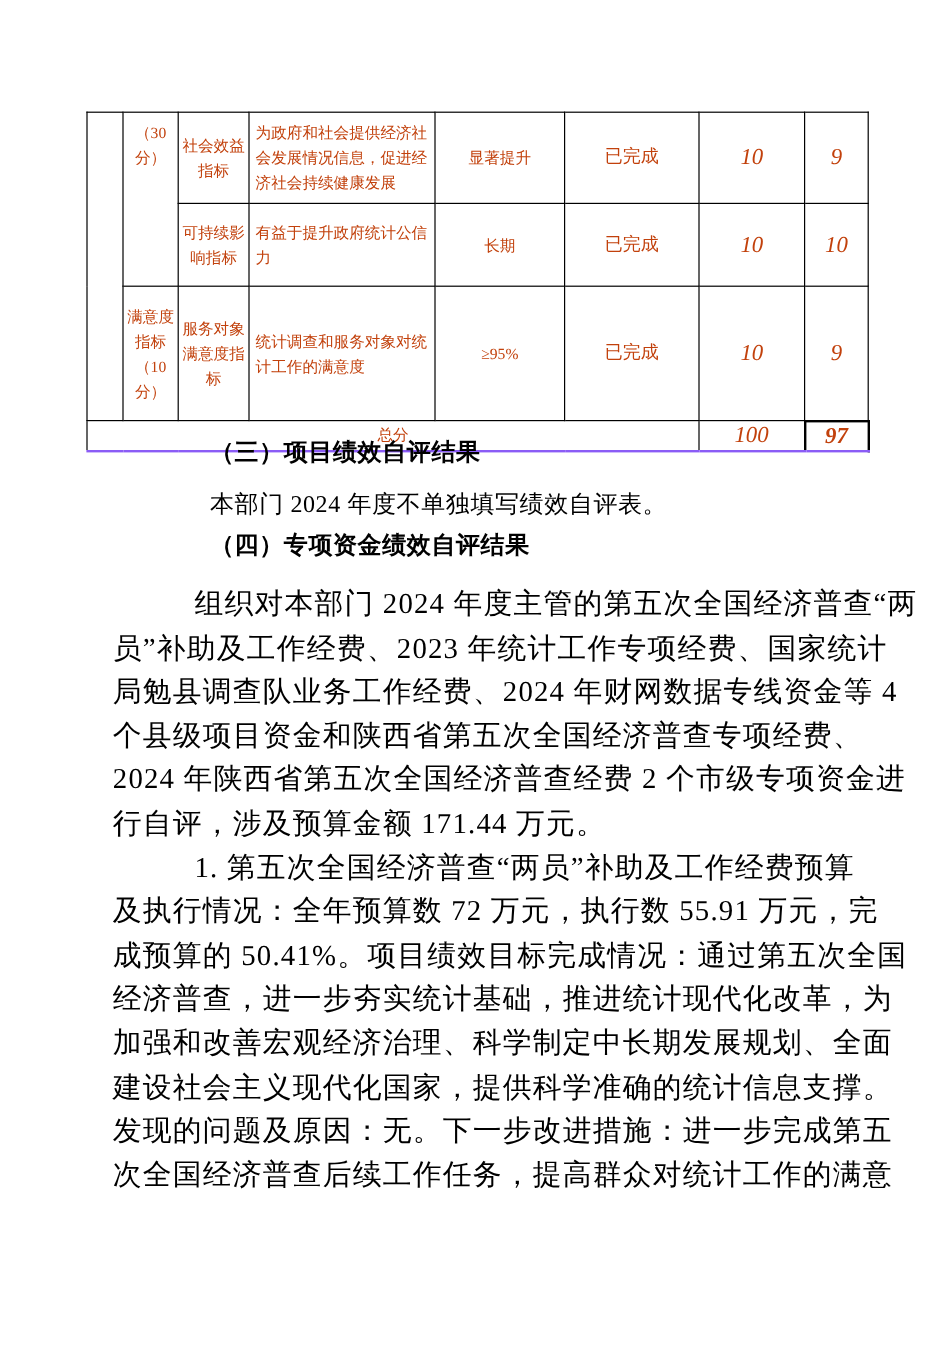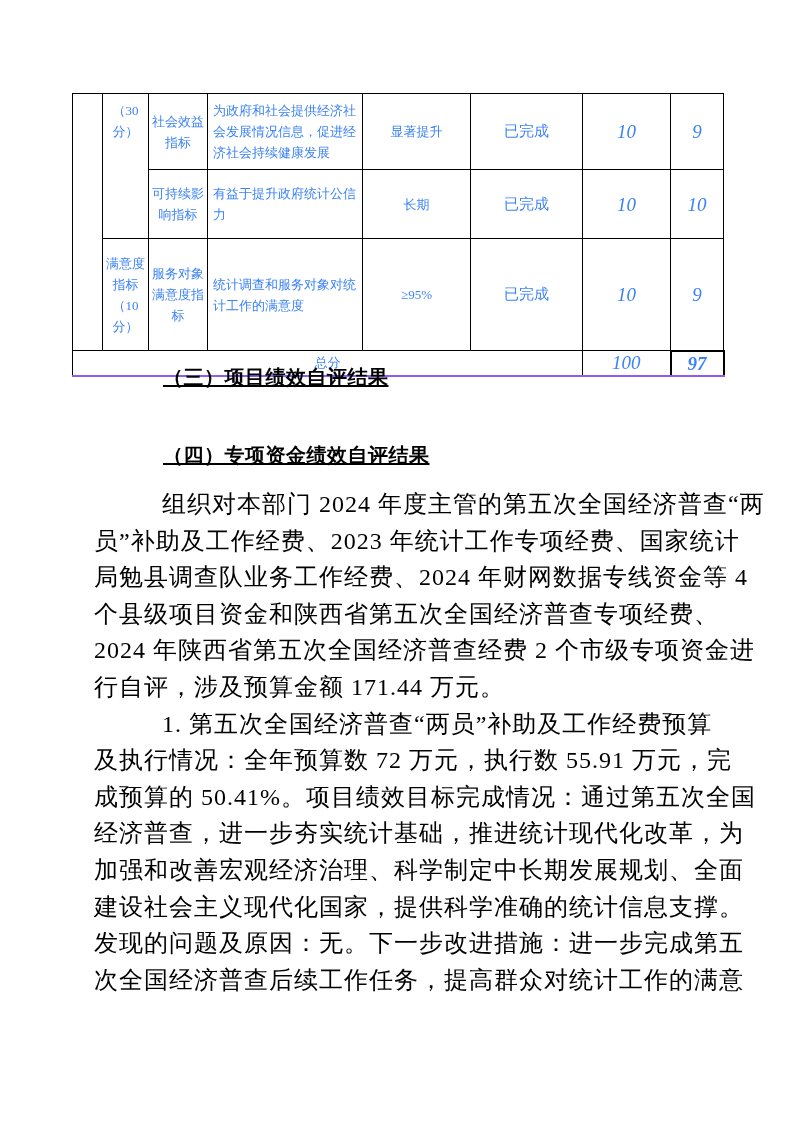--- a/index.html
+++ b/index.html
@@ -16,21 +16,21 @@
   
   .perf-table {
     position: absolute;
     left: 72px;
     top: 93px;
     width: 651px;
     border-collapse: collapse;
     table-layout: fixed;
     font-size: 13px;
     line-height: 21px;
-    color: #3b82f6;
+    color: #c2410c;
   }
   .perf-table td {
     border: 1px solid #000;
     text-align: center;
     vertical-align: middle;
     padding: 1px 2px;
     overflow: hidden;
   }
   .perf-table { border: 1px solid #000; border-bottom: 2px solid #000; }
   .perf-table tr.r1 td { height: 71px; }
@@ -44,27 +44,26 @@
     line-height: 21px;
   }
   .perf-table td.c-comp { font-size: 15px; }
   .perf-table td.c-num { font-size: 19px; font-style: italic; }
   .perf-table tr.r4 td { border-bottom: 2px solid #8b5cf6; }
   .perf-table td.c-final { font-weight: bold; border: 2px solid #000; margin-top: 34px; }
 
   
   .kai {
     position: absolute;
-    left: 163px;
+    left: 175px;
     height: 28px;
     line-height: 28px;
     font-size: 20px;
     letter-spacing: 0.5px;
     white-space: nowrap;
-    text-decoration: underline;
   }
   .kai.hd { font-weight: bold; }
 
   
   .bodytext {
     position: absolute;
     left: 94px;
     top: 486px;
     width: 609px;
     font-size: 24px;
@@ -126,20 +125,21 @@
       </tr>
       <tr class="r4">
         <td colspan="6">总分</td>
         <td class="c-num">100</td>
         <td class="c-num c-final">97</td>
       </tr>
     </tbody>
   </table>
 
   <div class="kai hd" style="top:363px">（三）项目绩效自评结果</div>
+  <div class="kai" style="top:407px">本部门 2024 年度不单独填写绩效自评表。</div>
   <div class="kai hd" style="top:441px">（四）专项资金绩效自评结果</div>
 
   <div class="bodytext">
     <div class="bl ind">组织对本部门 2024 年度主管的第五次全国经济普查“两</div>
     <div class="bl">员”补助及工作经费、2023 年统计工作专项经费、国家统计</div>
     <div class="bl">局勉县调查队业务工作经费、2024 年财网数据专线资金等 4</div>
     <div class="bl">个县级项目资金和陕西省第五次全国经济普查专项经费、</div>
     <div class="bl">2024 年陕西省第五次全国经济普查经费 2 个市级专项资金进</div>
     <div class="bl left">行自评，涉及预算金额 171.44 万元。</div>
     <div class="bl ind">1. 第五次全国经济普查“两员”补助及工作经费预算</div>

